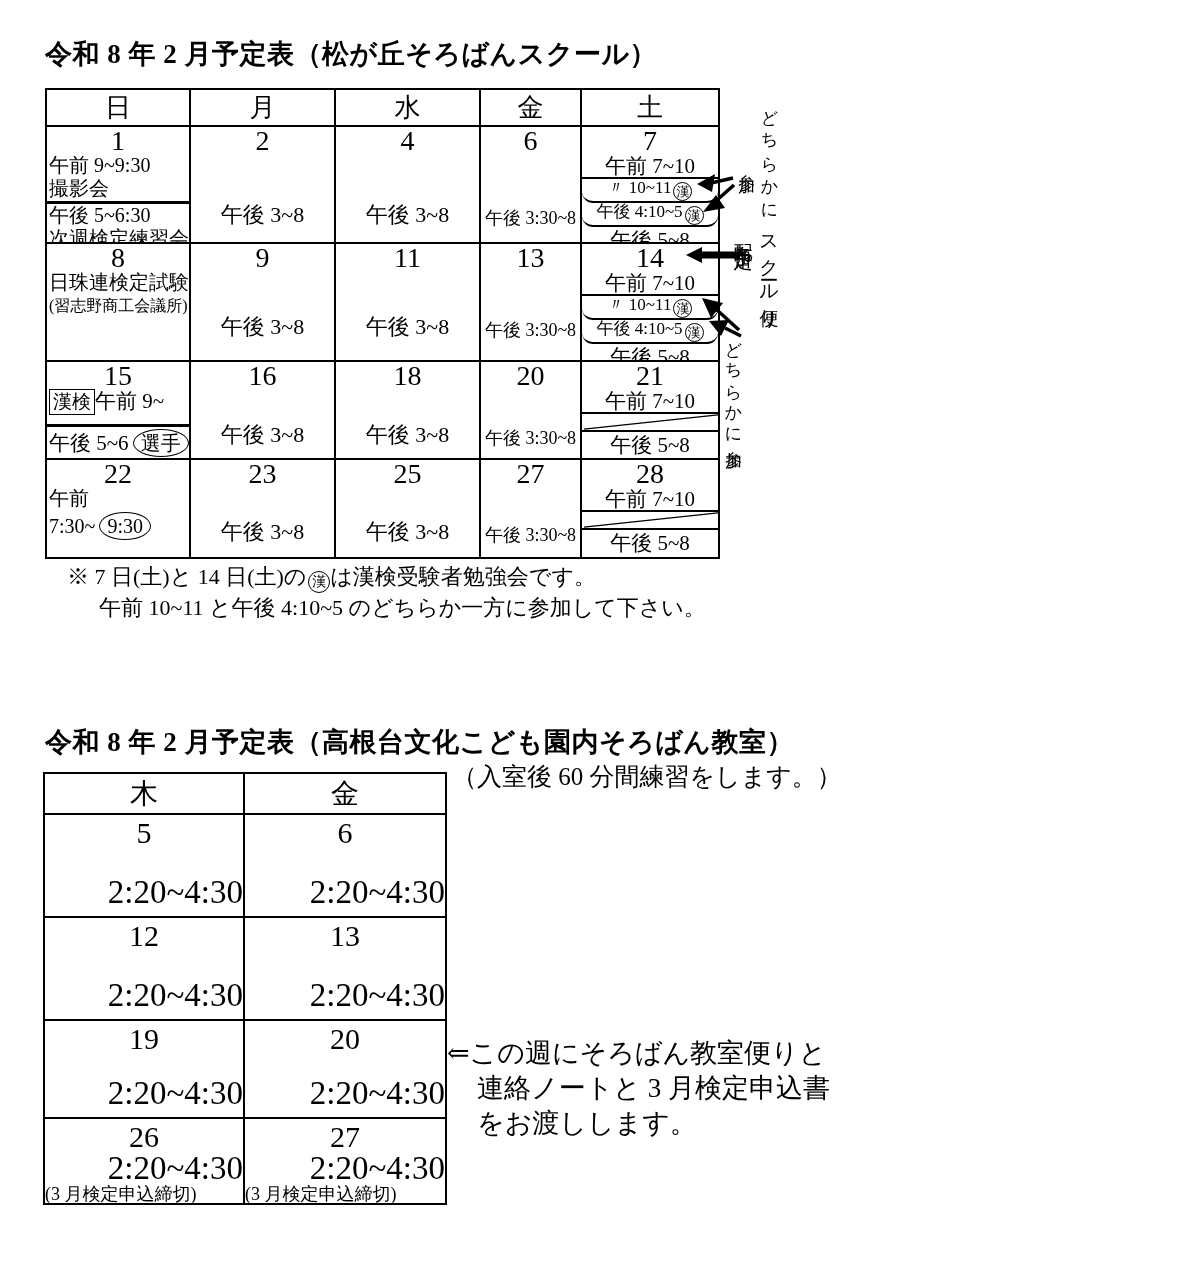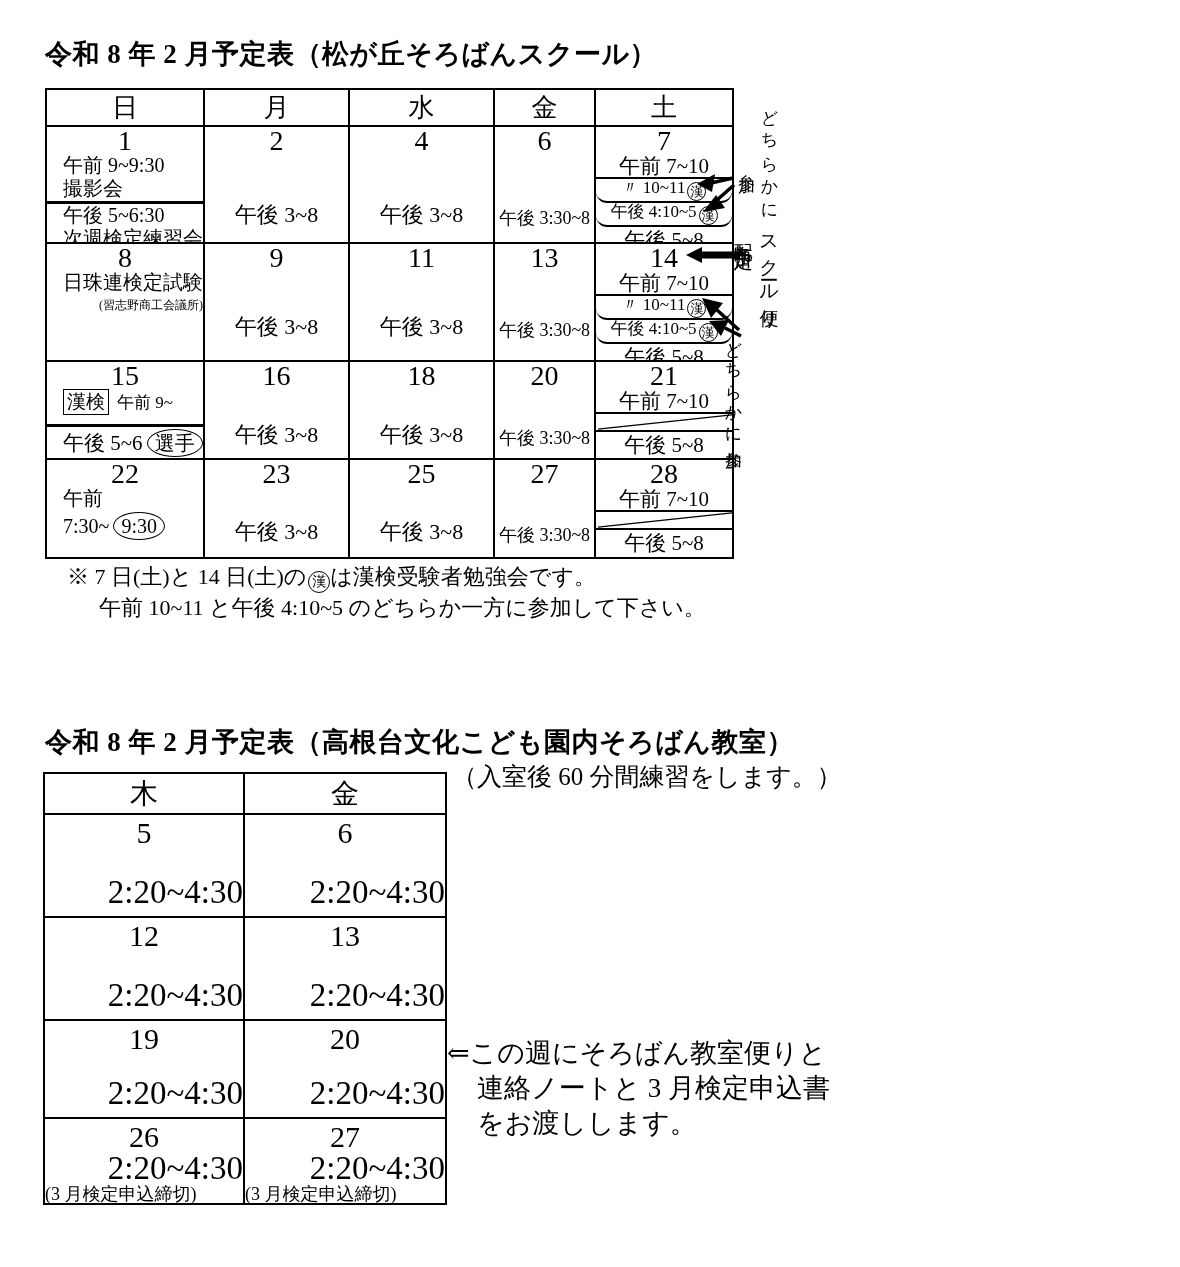--- a/index.html
+++ b/index.html
@@ -14,22 +14,22 @@
   table.cal { position:absolute; border-collapse:collapse; table-layout:fixed; background:#fff; }
   .cal th, .cal td { border:2px solid #000; padding:0; vertical-align:top; font-weight:normal; }
   .cal1 th { height:37px; font-size:26px; text-align:center; vertical-align:middle; }
   .cw { position:relative; overflow:hidden; }
   tr.r1 .cw { height:115px; }
   tr.r2 .cw { height:116px; }
   tr.r3 .cw { height:96px; }
   tr.r4 .cw { height:97px; }
 
   .date { text-align:center; font-size:28px; line-height:26px; padding-top:1px; }
-  .ln { font-size:20px; line-height:23px; padding-left:16px; white-space:nowrap; }
-  .sm8 { font-size:12px;text-align:right; }
+  .ln { font-size:20px; line-height:23px; padding-left:2px; white-space:nowrap; }
+  .sm8 { font-size:16px; }
   .divider { border-top:3px solid #000; margin-top:1px; }
   .dv15 { margin-top:9px; }
   .pm15 { padding-top:2px; font-size:21px; }
   .t22 { padding-top:2px; }
 
   
   .c-mid .time { position:absolute; left:0; right:0; text-align:center; font-size:22px; white-space:nowrap; }
   .c-fri .time { font-size:18px; }
   tr.r1 .time { bottom:12px; } tr.r2 .time { bottom:18px; }
   tr.r3 .time { bottom:8px; }  tr.r4 .time { bottom:10px; }
@@ -41,21 +41,21 @@
   .srow.k  { font-size:17px; line-height:18px; border-bottom:2px solid #000;border-radius:11px; }
   .srow.pm { font-size:21px; line-height:22px; padding-top:2px; }
   .srow.slash { height:18px; border-bottom:2px solid #000; position:relative; }
   .srow.slash svg { display:block; width:100%; height:100%; }
 
   .kcircle {
     display:inline-block; width:19px; height:19px; border:1.5px solid #000; border-radius:50%;
     font-size:13px; line-height:17px; text-align:center; vertical-align:-3px; margin-left:2px;
   }
   .boxed { display:inline-block; border:1.5px solid #000; padding:1px 3px; font-size:19px; line-height:22px; }
-  .am9 { font-size:17px; margin-left:8px; }
+  .am9 { font-size:21px; }
   .oval { display:inline-block; border:1.5px solid #000; border-radius:50%; padding:1px 7px; font-size:20px; line-height:24px; margin-left:4px; }
 
   
   .vtext { position:absolute; writing-mode:vertical-rl; white-space:nowrap; }
   .vcol { display:block; }
   .v1 { font-size:17px; letter-spacing:4px; }
   .v2 { font-size:19px; letter-spacing:2px; }
   .v3 { font-size:17px; letter-spacing:2px; }
   svg.arr { position:absolute; }
 

